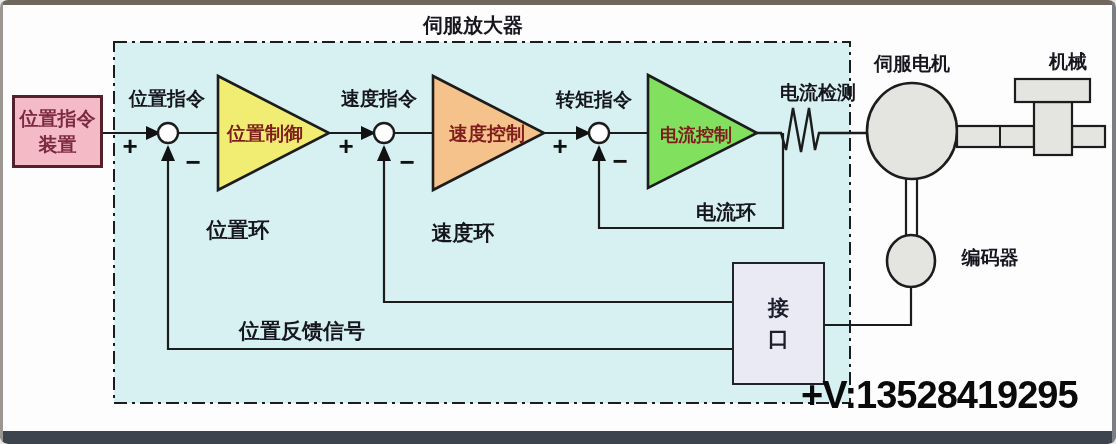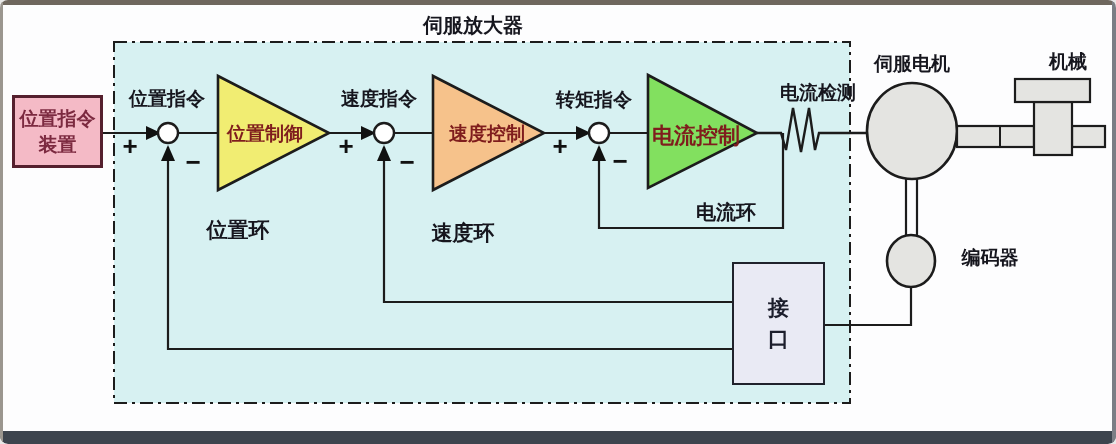--- a/index.html
+++ b/index.html
@@ -12,21 +12,21 @@
   .band-top{position:absolute;left:0;top:0;width:1116px;height:5px;background:#6f675e;border-radius:8px 8px 0 0;}
   .band-bottom{position:absolute;left:0;top:431px;width:1116px;height:13px;background:#3d444e;border-radius:0 0 8px 8px;}
   .edge-left{position:absolute;left:0;top:0;width:3px;height:444px;background:#9b968f;}
   .edge-right{position:absolute;right:0;top:0;width:4px;height:444px;background:#7b7e85;}
   svg.layer{position:absolute;left:0;top:0;}
   .label{
     position:absolute; transform:translate(-50%,-50%);
     color:#16161e; white-space:nowrap; text-align:center;
     font-weight:700; line-height:1.2;
   }
-  .f19{font-size:19px;} .f20{font-size:20px;} .f21{font-size:21px;} .f18{font-size:22px;text-align:center;}
+  .f19{font-size:19px;} .f20{font-size:20px;} .f21{font-size:21px;} .f18{font-size:18px;text-align:center;}
   .sign{font-size:26px;font-weight:700;color:#111;}
   .ctl{color:#7f1d1d;}
   .cmd-device{
     position:absolute; left:12px; top:95px; width:91px; height:73px;
     background:#f4bac6; border:3px solid #55202e; box-sizing:border-box;
     display:flex; flex-direction:column; align-items:center; justify-content:center;
     color:#7c2a40; font-size:19px; font-weight:700; line-height:1.35;
   }
   .iface-box{
     position:absolute; left:732px; top:262px; width:93px; height:123px;
@@ -123,18 +123,20 @@
   <div class="label sign" style="left:193px;top:163px;">−</div>
   <div class="label sign" style="left:346px;top:147px;">+</div>
   <div class="label sign" style="left:407px;top:163px;">−</div>
   <div class="label sign" style="left:560px;top:147px;">+</div>
   <div class="label sign" style="left:620px;top:162px;">−</div>
 
   <div class="label f21" style="left:238px;top:230px;">位置环</div>
   <div class="label f21" style="left:463px;top:233px;">速度环</div>
   <div class="label f20" style="left:694px;top:212px;margin-left:32px;">电流环</div>
 
+  <div class="label f21" style="left:302px;top:331px;">位置反馈信号</div>
 
   <div class="label f19" style="left:912px;top:64px;">伺服电机</div>
   <div class="label f19" style="left:990px;top:258px;">编码器</div>
   <div class="label f19" style="left:1053px;top:62px;margin-left:15px;">机械</div>
 
+  <div class="watermark">+V:13528419295</div>
 </div>
 
 </body></html>

